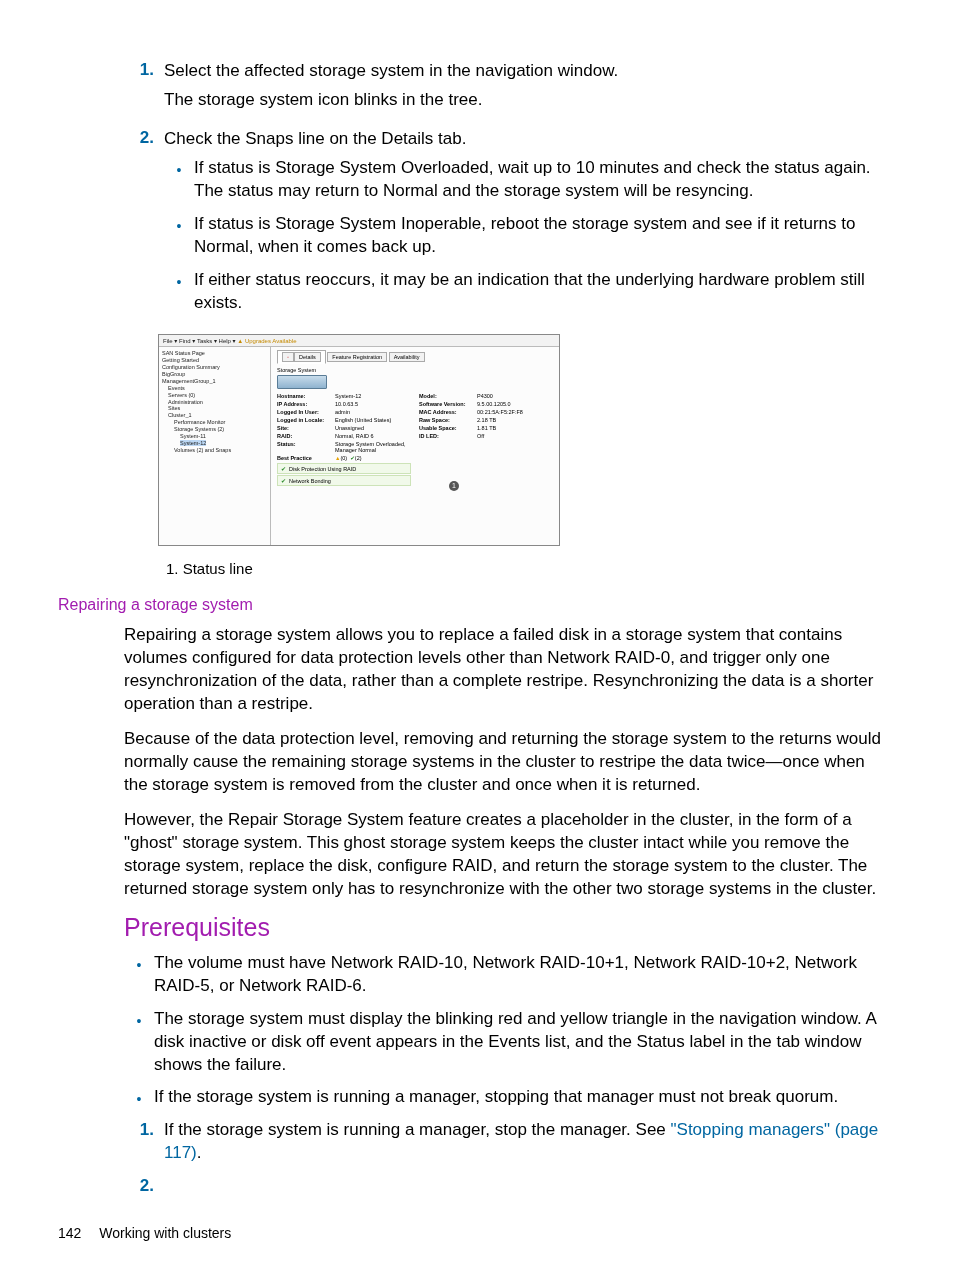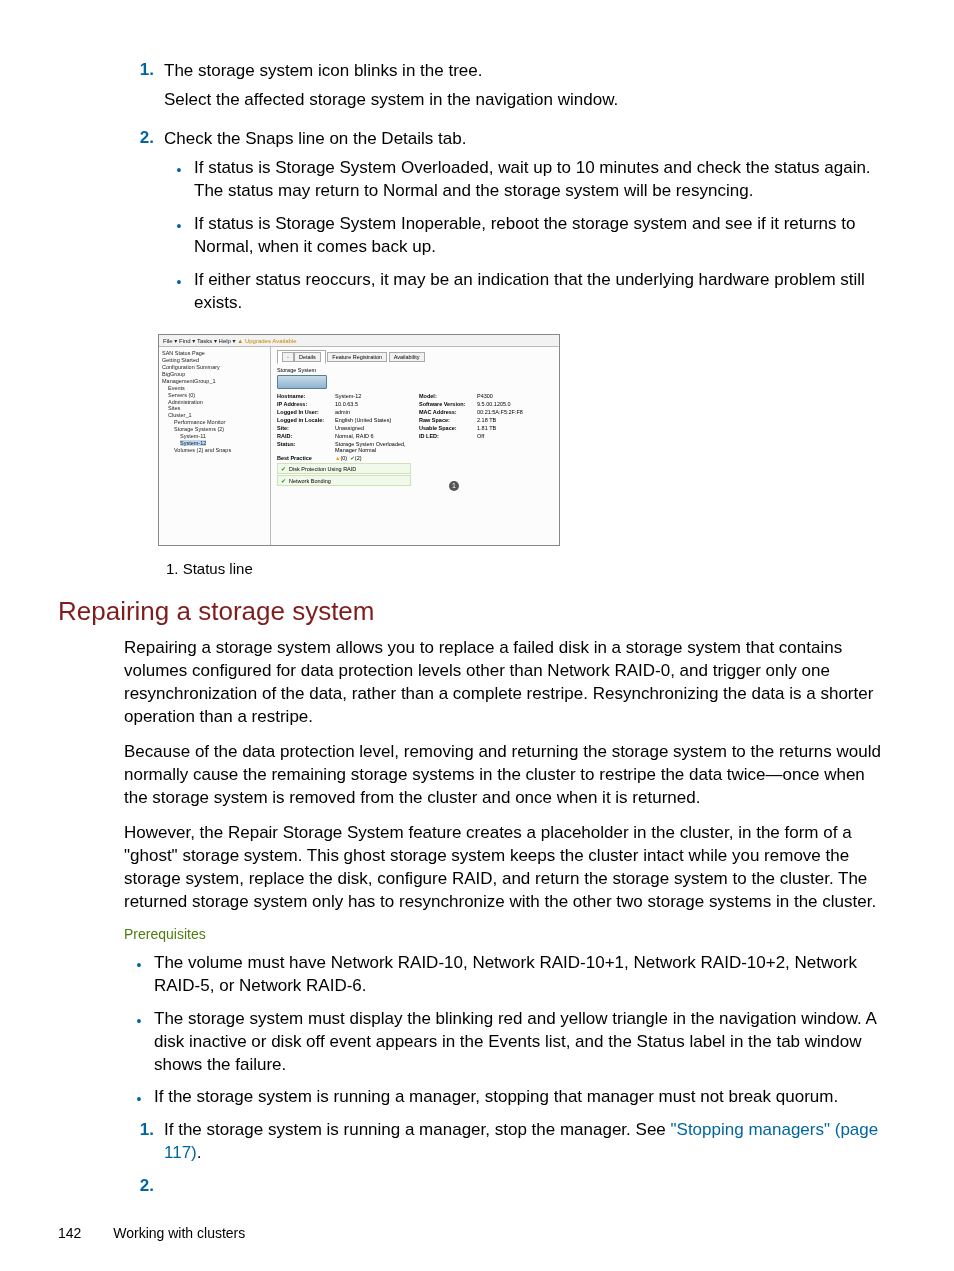--- a/index.html
+++ b/index.html
@@ -141,29 +141,29 @@
     border-radius: 1px;
     margin-bottom: 4px;
   }
   .fig-bp-row { display: flex; align-items: center; margin-bottom: 1px; gap: 3px; }
   .fig-green { color: #2a8a2a; font-size: 6px; }
   .fig-legend {
     font-size: 15px;
     margin: 14px 0 19px 42px;
   }
   h2.section {
-    color: #7f1d1d;
+    color: #a21caf;
     font-weight: normal;
-    font-size: 26px;
+    font-size: 16px;
     margin: 18px 0 10px 0;
   }
   h3.subsection {
-    color: #4d7c0f;
+    color: #a21caf;
     font-weight: normal;
-    font-size: 14px;
+    font-size: 25px;
     margin: 0 0 10px 66px;
   }
   .para-block {
     font-size: 17px;
     line-height: 1.35;
     margin: 0 0 12px 66px;
   }
   .prereq-list {
     list-style: none;
     margin: 0 0 0 66px;
@@ -175,37 +175,37 @@
     font-size: 17px;
     line-height: 1.35;
   }
   .link { color: #0066a1; }
   .footer {
     position: absolute;
     left: 58px;
     bottom: 30px;
     font-size: 14px;
   }
-  .footer .pn { display: inline-block; margin-right: 28px; }
+  .footer .pn { display: inline-block; margin-right: 14px; }
   .content-wrap { margin-left: 66px; }
   .upgrades { color: #c58a00; font-size: 6px; }
   .warn-ico { color: #e6a100; }
   .ok-ico { color: #2a8a2a; }
 </style>
 </head>
 <body>
 
 <div class="page">
 
   <ol class="ol-main content-wrap">
     <li>
       <span class="num">1.</span>
       <div class="li-body">
+        <p>Select the affected storage system in the navigation window.</p>
         <p>The storage system icon blinks in the tree.</p>
-        <p>Select the affected storage system in the navigation window.</p>
       </div>
     </li>
     <li>
       <span class="num">2.</span>
       <div class="li-body">
         <p>Check the Snaps line on the Details tab.</p>
         <ul class="ul-sub">
           <li>
             <span class="bullet">•</span>
             <span>If status is Storage System Overloaded, wait up to 10 minutes and check the status again. The status may return to Normal and the storage system will be resyncing.</span>

